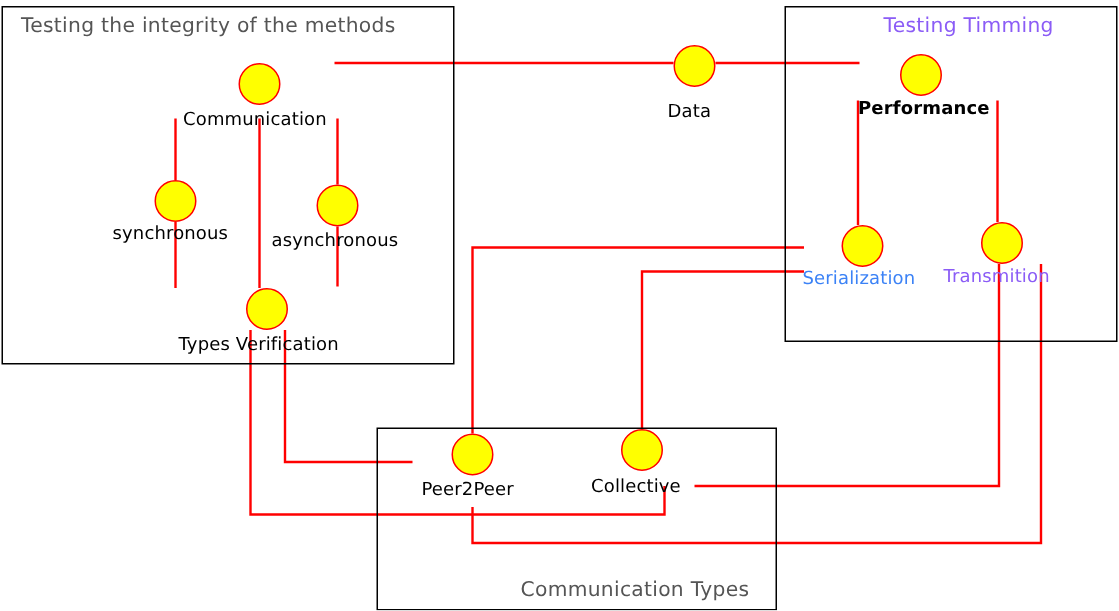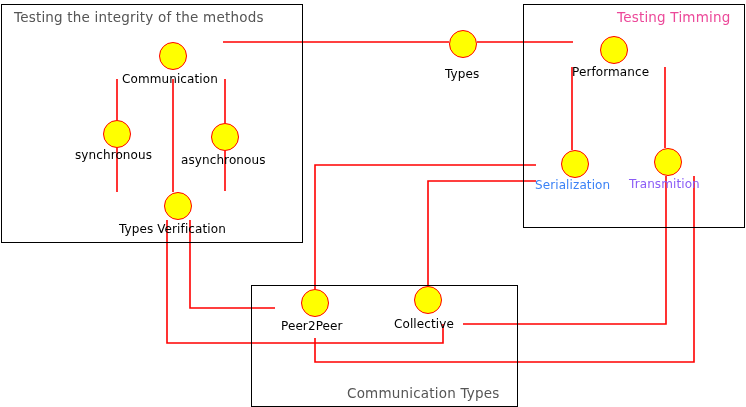--- a/index.html
+++ b/index.html
@@ -73,37 +73,37 @@
       <polyline points="190,220 190,308 275,308" fill="none" stroke="#ff0000" stroke-width="1.6"></polyline>
       <polyline points="167,220 167,343 443,343 443,324" fill="none" stroke="#ff0000" stroke-width="1.6"></polyline>
       <polyline points="666,176 666,324 463,324" fill="none" stroke="#ff0000" stroke-width="1.6"></polyline>
       <polyline points="694,176 694,362 315,362 315,338" fill="none" stroke="#ff0000" stroke-width="1.6"></polyline>
     </svg>
 
   <div id="boxes">
       <div class="group-box" style="left: 1px; top: 4px; width: 302px; height: 239px; border-color: rgb(0, 0, 0);"></div>
       <div class="group-title" style="left: 14px; top: 9px; color: rgb(85, 85, 85);">Testing the integrity of the methods</div>
       <div class="group-box" style="left: 523px; top: 4px; width: 222px; height: 224px; border-color: rgb(0, 0, 0);"></div>
-      <div class="group-title" style="left: 617px; top: 9px; color: #ec4899;">Testing Timming</div>
+      <div class="group-title" style="left: 589px; top: 9px; color: #8b5cf6;">Testing Timming</div>
       <div class="group-box" style="left: 251px; top: 285px; width: 267px; height: 122px; border-color: rgb(0, 0, 0);"></div>
       <div class="group-title" style="left: 303px; top: 385px; color: rgb(85, 85, 85); margin-left: 44px;">Communication Types</div>
     </div>
   <div id="nodes">
       <div class="node" style="left: 159px; top: 42px; background: rgb(255, 255, 0); border-color: rgb(255, 0, 0);"></div>
       <div class="node-label" style="left: 122px; top: 72px; color: rgb(0, 0, 0);">Communication</div>
       <div class="node" style="left: 103px; top: 120px; background: rgb(255, 255, 0); border-color: rgb(255, 0, 0);"></div>
       <div class="node-label" style="left: 75px; top: 148px; color: rgb(0, 0, 0);">synchronous</div>
       <div class="node" style="left: 211px; top: 123px; background: rgb(255, 255, 0); border-color: rgb(255, 0, 0);"></div>
       <div class="node-label" style="left: 181px; top: 153px; color: rgb(0, 0, 0);">asynchronous</div>
       <div class="node" style="left: 164px; top: 192px; background: rgb(255, 255, 0); border-color: rgb(255, 0, 0);"></div>
       <div class="node-label" style="left: 119px; top: 222px; color: rgb(0, 0, 0);">Types Verification</div>
       <div class="node" style="left: 449px; top: 30px; background: rgb(255, 255, 0); border-color: rgb(255, 0, 0);"></div>
-      <div class="node-label" style="left: 445px; top: 67px; color: rgb(0, 0, 0);">Types</div>
+      <div class="node-label" style="left: 445px; top: 67px; color: rgb(0, 0, 0);">Data</div>
       <div class="node" style="left: 600px; top: 36px; background: rgb(255, 255, 0); border-color: rgb(255, 0, 0);"></div>
-      <div class="node-label" style="left: 572px; top: 65px; color: rgb(0, 0, 0);">Performance</div>
+      <div class="node-label" style="left: 572px; top: 65px; color: rgb(0, 0, 0); font-weight: bold;">Performance</div>
       <div class="node" style="left: 561px; top: 150px; background: rgb(255, 255, 0); border-color: rgb(255, 0, 0);"></div>
       <div class="node-label" style="left: 535px; top: 178px; color: #3b82f6;">Serialization</div>
       <div class="node" style="left: 654px; top: 148px; background: rgb(255, 255, 0); border-color: rgb(255, 0, 0);"></div>
       <div class="node-label" style="left: 629px; top: 177px; color: #8b5cf6;">Transmition</div>
       <div class="node" style="left: 301px; top: 289px; background: rgb(255, 255, 0); border-color: rgb(255, 0, 0);"></div>
       <div class="node-label" style="left: 281px; top: 319px; color: rgb(0, 0, 0);">Peer2Peer</div>
       <div class="node" style="left: 414px; top: 286px; background: rgb(255, 255, 0); border-color: rgb(255, 0, 0);"></div>
       <div class="node-label" style="left: 394px; top: 317px; color: rgb(0, 0, 0);">Collective</div>
     </div>
 

